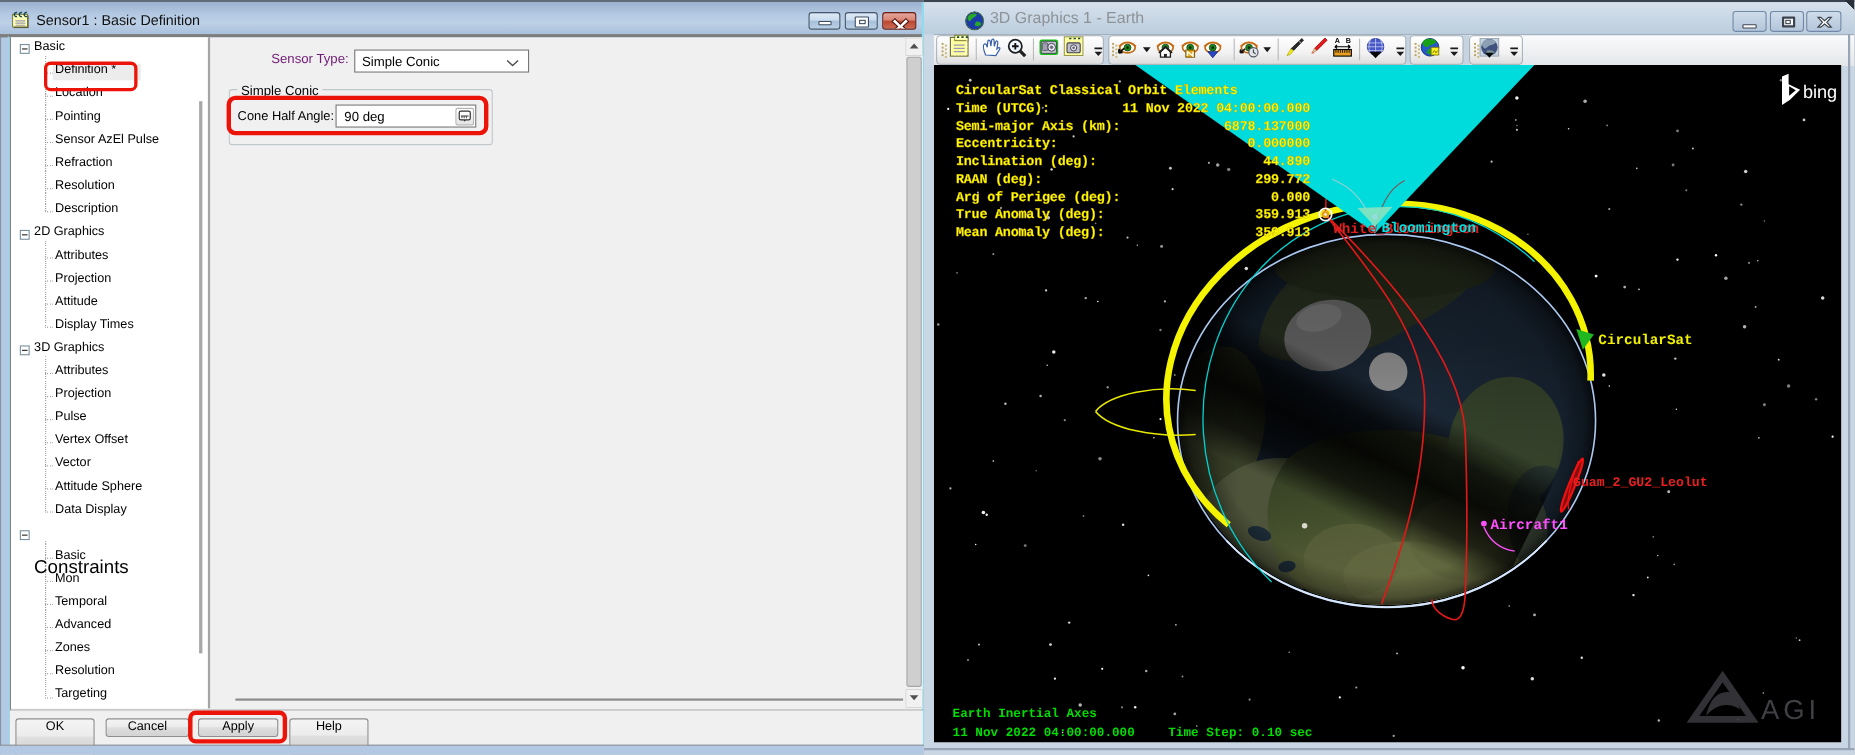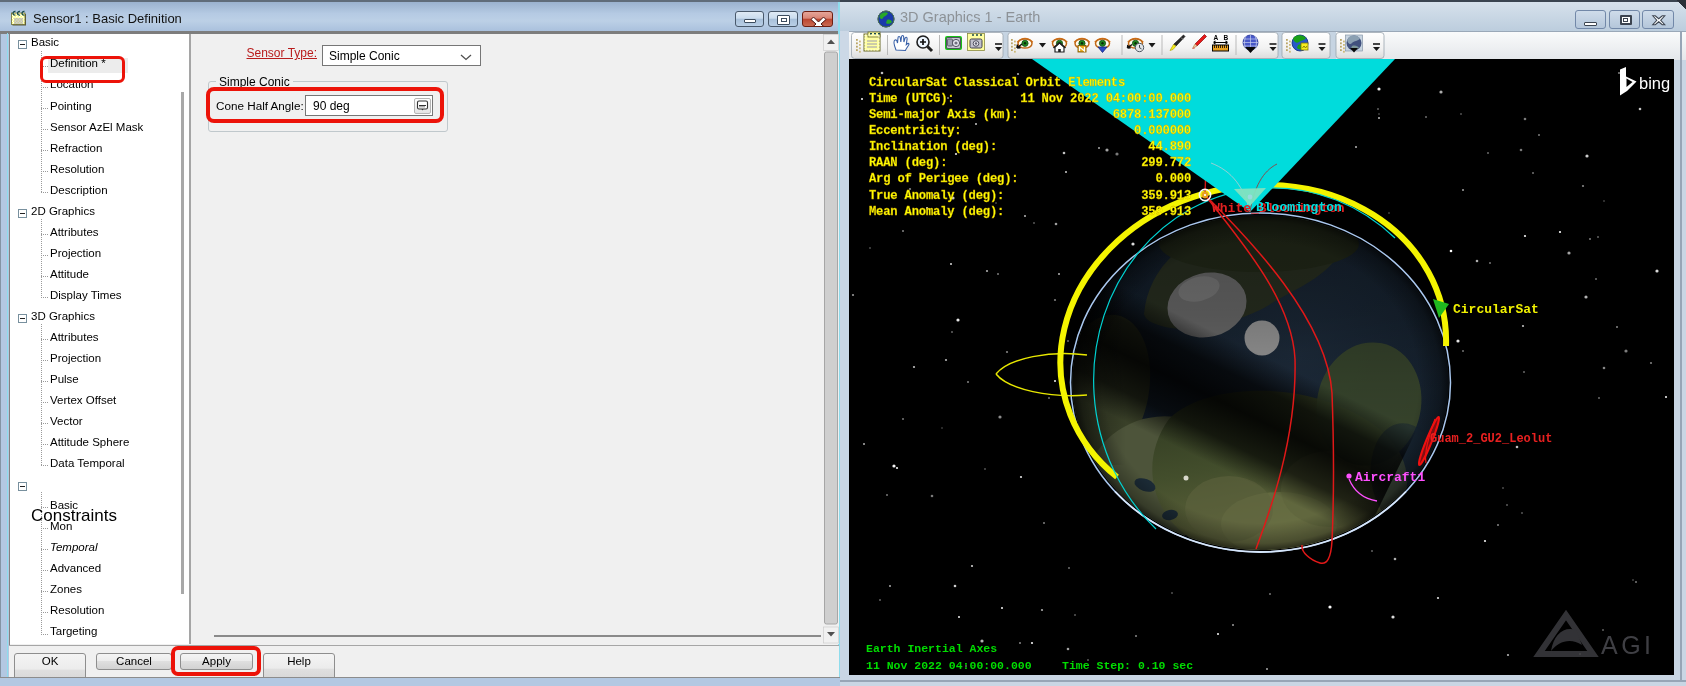--- a/index.html
+++ b/index.html
@@ -55,21 +55,21 @@
 <div style="position:absolute;left:10px;top:10.4px;width:5px;height:1px;background:#222;"></div>
 <div style="position:absolute;left:21px;top:2.4px;font-size:11.5px;color:#000;white-space:nowrap;">Basic</div>
 <div style="position:absolute;left:31px;top:31.9px;width:7px;height:1px;background-image:repeating-linear-gradient(90deg,#9a9a9a 0 1px,transparent 1px 2px);"></div>
 <div style="position:absolute;left:38px;top:24.4px;width:80px;height:15px;background:#ececec;"></div>
 <div style="position:absolute;left:40px;top:23.4px;font-size:11.5px;color:#000;white-space:nowrap;">Definition *</div>
 <div style="position:absolute;left:31px;top:52.9px;width:7px;height:1px;background-image:repeating-linear-gradient(90deg,#9a9a9a 0 1px,transparent 1px 2px);"></div>
 <div style="position:absolute;left:40px;top:44.4px;font-size:11.5px;color:#000;white-space:nowrap;">Location</div>
 <div style="position:absolute;left:31px;top:74.0px;width:7px;height:1px;background-image:repeating-linear-gradient(90deg,#9a9a9a 0 1px,transparent 1px 2px);"></div>
 <div style="position:absolute;left:40px;top:65.5px;font-size:11.5px;color:#000;white-space:nowrap;">Pointing</div>
 <div style="position:absolute;left:31px;top:95.0px;width:7px;height:1px;background-image:repeating-linear-gradient(90deg,#9a9a9a 0 1px,transparent 1px 2px);"></div>
-<div style="position:absolute;left:40px;top:86.5px;font-size:11.5px;color:#000;white-space:nowrap;">Sensor AzEl Mask</div>
+<div style="position:absolute;left:40px;top:86.5px;font-size:11.5px;color:#000;white-space:nowrap;">Sensor AzEl Pulse</div>
 <div style="position:absolute;left:31px;top:116.0px;width:7px;height:1px;background-image:repeating-linear-gradient(90deg,#9a9a9a 0 1px,transparent 1px 2px);"></div>
 <div style="position:absolute;left:40px;top:107.5px;font-size:11.5px;color:#000;white-space:nowrap;">Refraction</div>
 <div style="position:absolute;left:31px;top:137.0px;width:7px;height:1px;background-image:repeating-linear-gradient(90deg,#9a9a9a 0 1px,transparent 1px 2px);"></div>
 <div style="position:absolute;left:40px;top:128.5px;font-size:11.5px;color:#000;white-space:nowrap;">Resolution</div>
 <div style="position:absolute;left:31px;top:158.0px;width:7px;height:1px;background-image:repeating-linear-gradient(90deg,#9a9a9a 0 1px,transparent 1px 2px);"></div>
 <div style="position:absolute;left:40px;top:149.5px;font-size:11.5px;color:#000;white-space:nowrap;">Description</div>
 <div style="position:absolute;left:8px;top:174.6px;width:9px;height:9px;background:#fff;border:1px solid #78909e;box-sizing:border-box;"></div>
 <div style="position:absolute;left:10px;top:178.6px;width:5px;height:1px;background:#222;"></div>
 <div style="position:absolute;left:21px;top:170.6px;font-size:11.5px;color:#000;white-space:nowrap;">2D Graphics</div>
 <div style="position:absolute;left:31px;top:200.1px;width:7px;height:1px;background-image:repeating-linear-gradient(90deg,#9a9a9a 0 1px,transparent 1px 2px);"></div>
@@ -89,44 +89,44 @@
 <div style="position:absolute;left:40px;top:317.7px;font-size:11.5px;color:#000;white-space:nowrap;">Projection</div>
 <div style="position:absolute;left:31px;top:347.2px;width:7px;height:1px;background-image:repeating-linear-gradient(90deg,#9a9a9a 0 1px,transparent 1px 2px);"></div>
 <div style="position:absolute;left:40px;top:338.7px;font-size:11.5px;color:#000;white-space:nowrap;">Pulse</div>
 <div style="position:absolute;left:31px;top:368.2px;width:7px;height:1px;background-image:repeating-linear-gradient(90deg,#9a9a9a 0 1px,transparent 1px 2px);"></div>
 <div style="position:absolute;left:40px;top:359.7px;font-size:11.5px;color:#000;white-space:nowrap;">Vertex Offset</div>
 <div style="position:absolute;left:31px;top:389.3px;width:7px;height:1px;background-image:repeating-linear-gradient(90deg,#9a9a9a 0 1px,transparent 1px 2px);"></div>
 <div style="position:absolute;left:40px;top:380.8px;font-size:11.5px;color:#000;white-space:nowrap;">Vector</div>
 <div style="position:absolute;left:31px;top:410.3px;width:7px;height:1px;background-image:repeating-linear-gradient(90deg,#9a9a9a 0 1px,transparent 1px 2px);"></div>
 <div style="position:absolute;left:40px;top:401.8px;font-size:11.5px;color:#000;white-space:nowrap;">Attitude Sphere</div>
 <div style="position:absolute;left:31px;top:431.3px;width:7px;height:1px;background-image:repeating-linear-gradient(90deg,#9a9a9a 0 1px,transparent 1px 2px);"></div>
-<div style="position:absolute;left:40px;top:422.8px;font-size:11.5px;color:#000;white-space:nowrap;">Data Temporal</div>
+<div style="position:absolute;left:40px;top:422.8px;font-size:11.5px;color:#000;white-space:nowrap;">Data Display</div>
 <div style="position:absolute;left:8px;top:447.8px;width:9px;height:9px;background:#fff;border:1px solid #78909e;box-sizing:border-box;"></div>
 <div style="position:absolute;left:10px;top:451.8px;width:5px;height:1px;background:#222;"></div>
 <div style="position:absolute;left:21px;top:443.8px;font-size:17px;color:#000;white-space:nowrap;margin-top:28px;">Constraints</div>
 <div style="position:absolute;left:31px;top:473.3px;width:7px;height:1px;background-image:repeating-linear-gradient(90deg,#9a9a9a 0 1px,transparent 1px 2px);"></div>
 <div style="position:absolute;left:40px;top:464.8px;font-size:11.5px;color:#000;white-space:nowrap;">Basic</div>
 <div style="position:absolute;left:31px;top:494.4px;width:7px;height:1px;background-image:repeating-linear-gradient(90deg,#9a9a9a 0 1px,transparent 1px 2px);"></div>
 <div style="position:absolute;left:40px;top:485.9px;font-size:11.5px;color:#000;white-space:nowrap;">Mon</div>
 <div style="position:absolute;left:31px;top:515.4px;width:7px;height:1px;background-image:repeating-linear-gradient(90deg,#9a9a9a 0 1px,transparent 1px 2px);"></div>
-<div style="position:absolute;left:40px;top:506.9px;font-size:11.5px;color:#000;white-space:nowrap;font-style:italic;">Temporal</div>
+<div style="position:absolute;left:40px;top:506.9px;font-size:11.5px;color:#000;white-space:nowrap;">Temporal</div>
 <div style="position:absolute;left:31px;top:536.4px;width:7px;height:1px;background-image:repeating-linear-gradient(90deg,#9a9a9a 0 1px,transparent 1px 2px);"></div>
 <div style="position:absolute;left:40px;top:527.9px;font-size:11.5px;color:#000;white-space:nowrap;">Advanced</div>
 <div style="position:absolute;left:31px;top:557.4px;width:7px;height:1px;background-image:repeating-linear-gradient(90deg,#9a9a9a 0 1px,transparent 1px 2px);"></div>
 <div style="position:absolute;left:40px;top:548.9px;font-size:11.5px;color:#000;white-space:nowrap;">Zones</div>
 <div style="position:absolute;left:31px;top:578.4px;width:7px;height:1px;background-image:repeating-linear-gradient(90deg,#9a9a9a 0 1px,transparent 1px 2px);"></div>
 <div style="position:absolute;left:40px;top:569.9px;font-size:11.5px;color:#000;white-space:nowrap;">Resolution</div>
 <div style="position:absolute;left:31px;top:599.5px;width:7px;height:1px;background-image:repeating-linear-gradient(90deg,#9a9a9a 0 1px,transparent 1px 2px);"></div>
 <div style="position:absolute;left:40px;top:591.0px;font-size:11.5px;color:#000;white-space:nowrap;">Targeting</div>
    <div style="position:absolute;left:171px;top:58px;width:3px;height:502px;background:#a8a8a8;"></div>
    </div>
  </div>
  <div style="position:absolute;left:189px;top:34px;width:2px;height:610px;background:#a5a5a5;"></div>
 
- <div style="position:absolute;left:227px;top:46px;width:90px;text-align:right;font-size:12px;color:#b91c1c;text-decoration:underline;">Sensor Type:</div>
+ <div style="position:absolute;left:227px;top:46px;width:90px;text-align:right;font-size:12px;color:#701a75;">Sensor Type:</div>
  <div style="position:absolute;left:322px;top:45px;width:159px;height:21px;background:#fff;border:1px solid #767676;box-sizing:border-box;">
    <div style="position:absolute;left:6px;top:2.5px;font-size:12px;color:#000;">Simple Conic</div>
    <svg width="12" height="7" style="position:absolute;right:8px;top:7.5px">
           <path d="M1 1 L6 5.5 L11 1" fill="none" stroke="#505050" stroke-width="1.3"></path>
         </svg>
  </div>
 
  <div style="position:absolute;left:208px;top:81px;width:238px;height:49px;border:1px solid #c0c8cc;border-radius:3px;"></div>
  <div style="position:absolute;left:216px;top:75px;background:#f0f0f0;padding:0 3px;font-size:12px;color:#000;">Simple Conic</div>
  <div style="position:absolute;left:216px;top:99px;font-size:11.7px;color:#000;">Cone Half Angle:</div>

